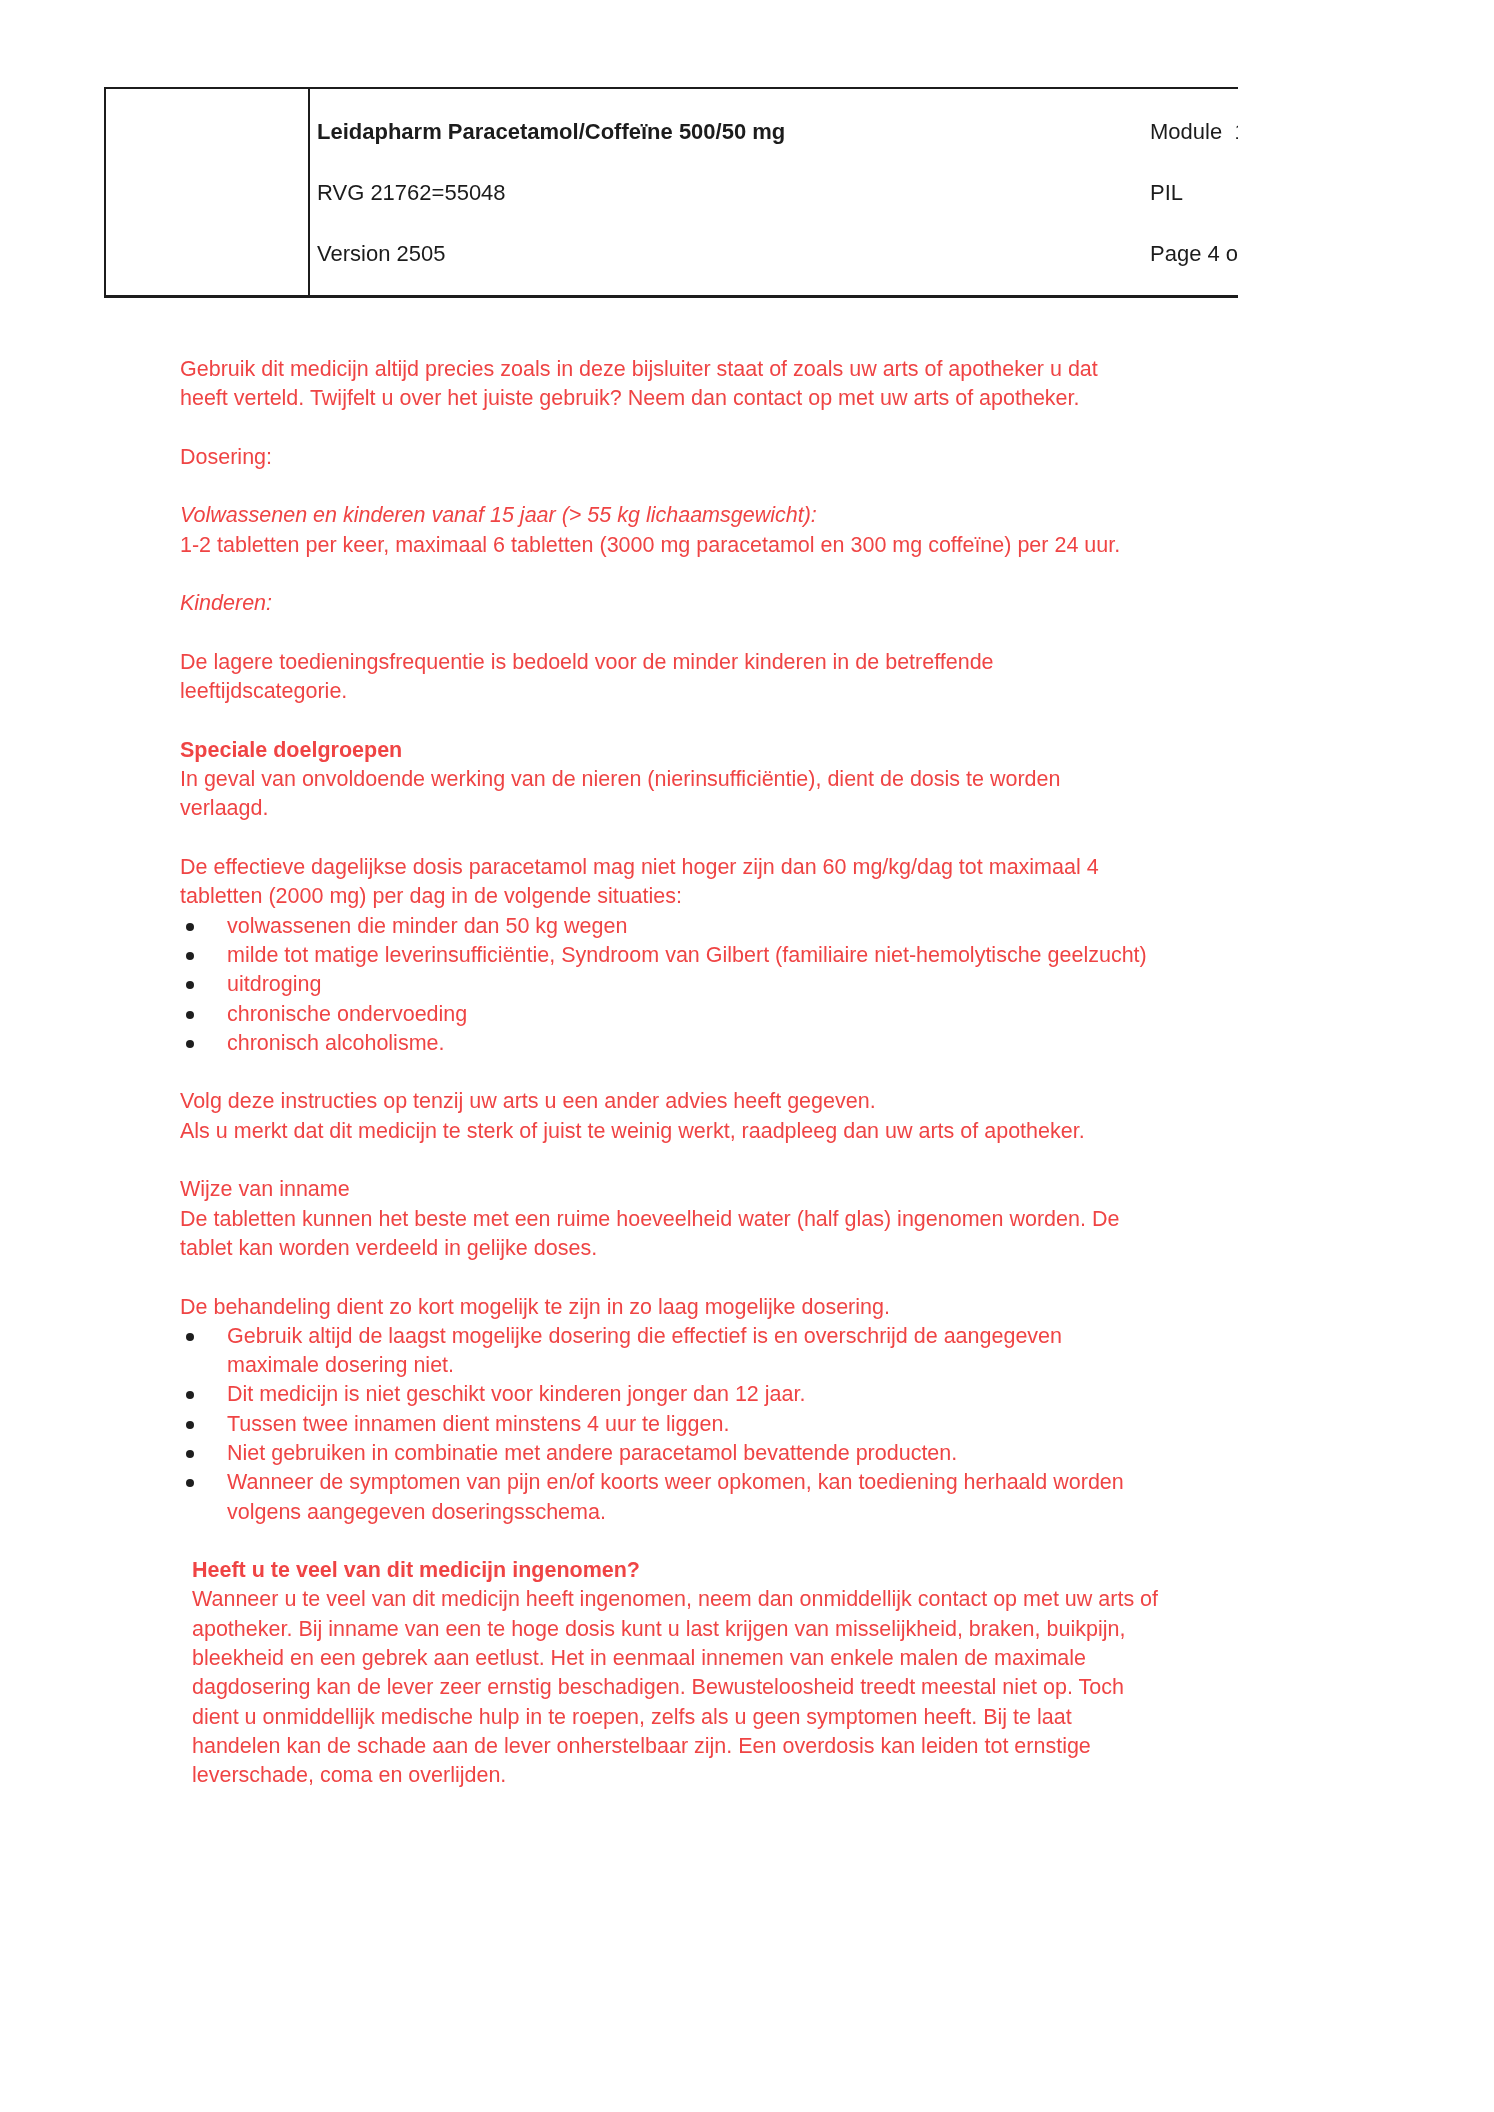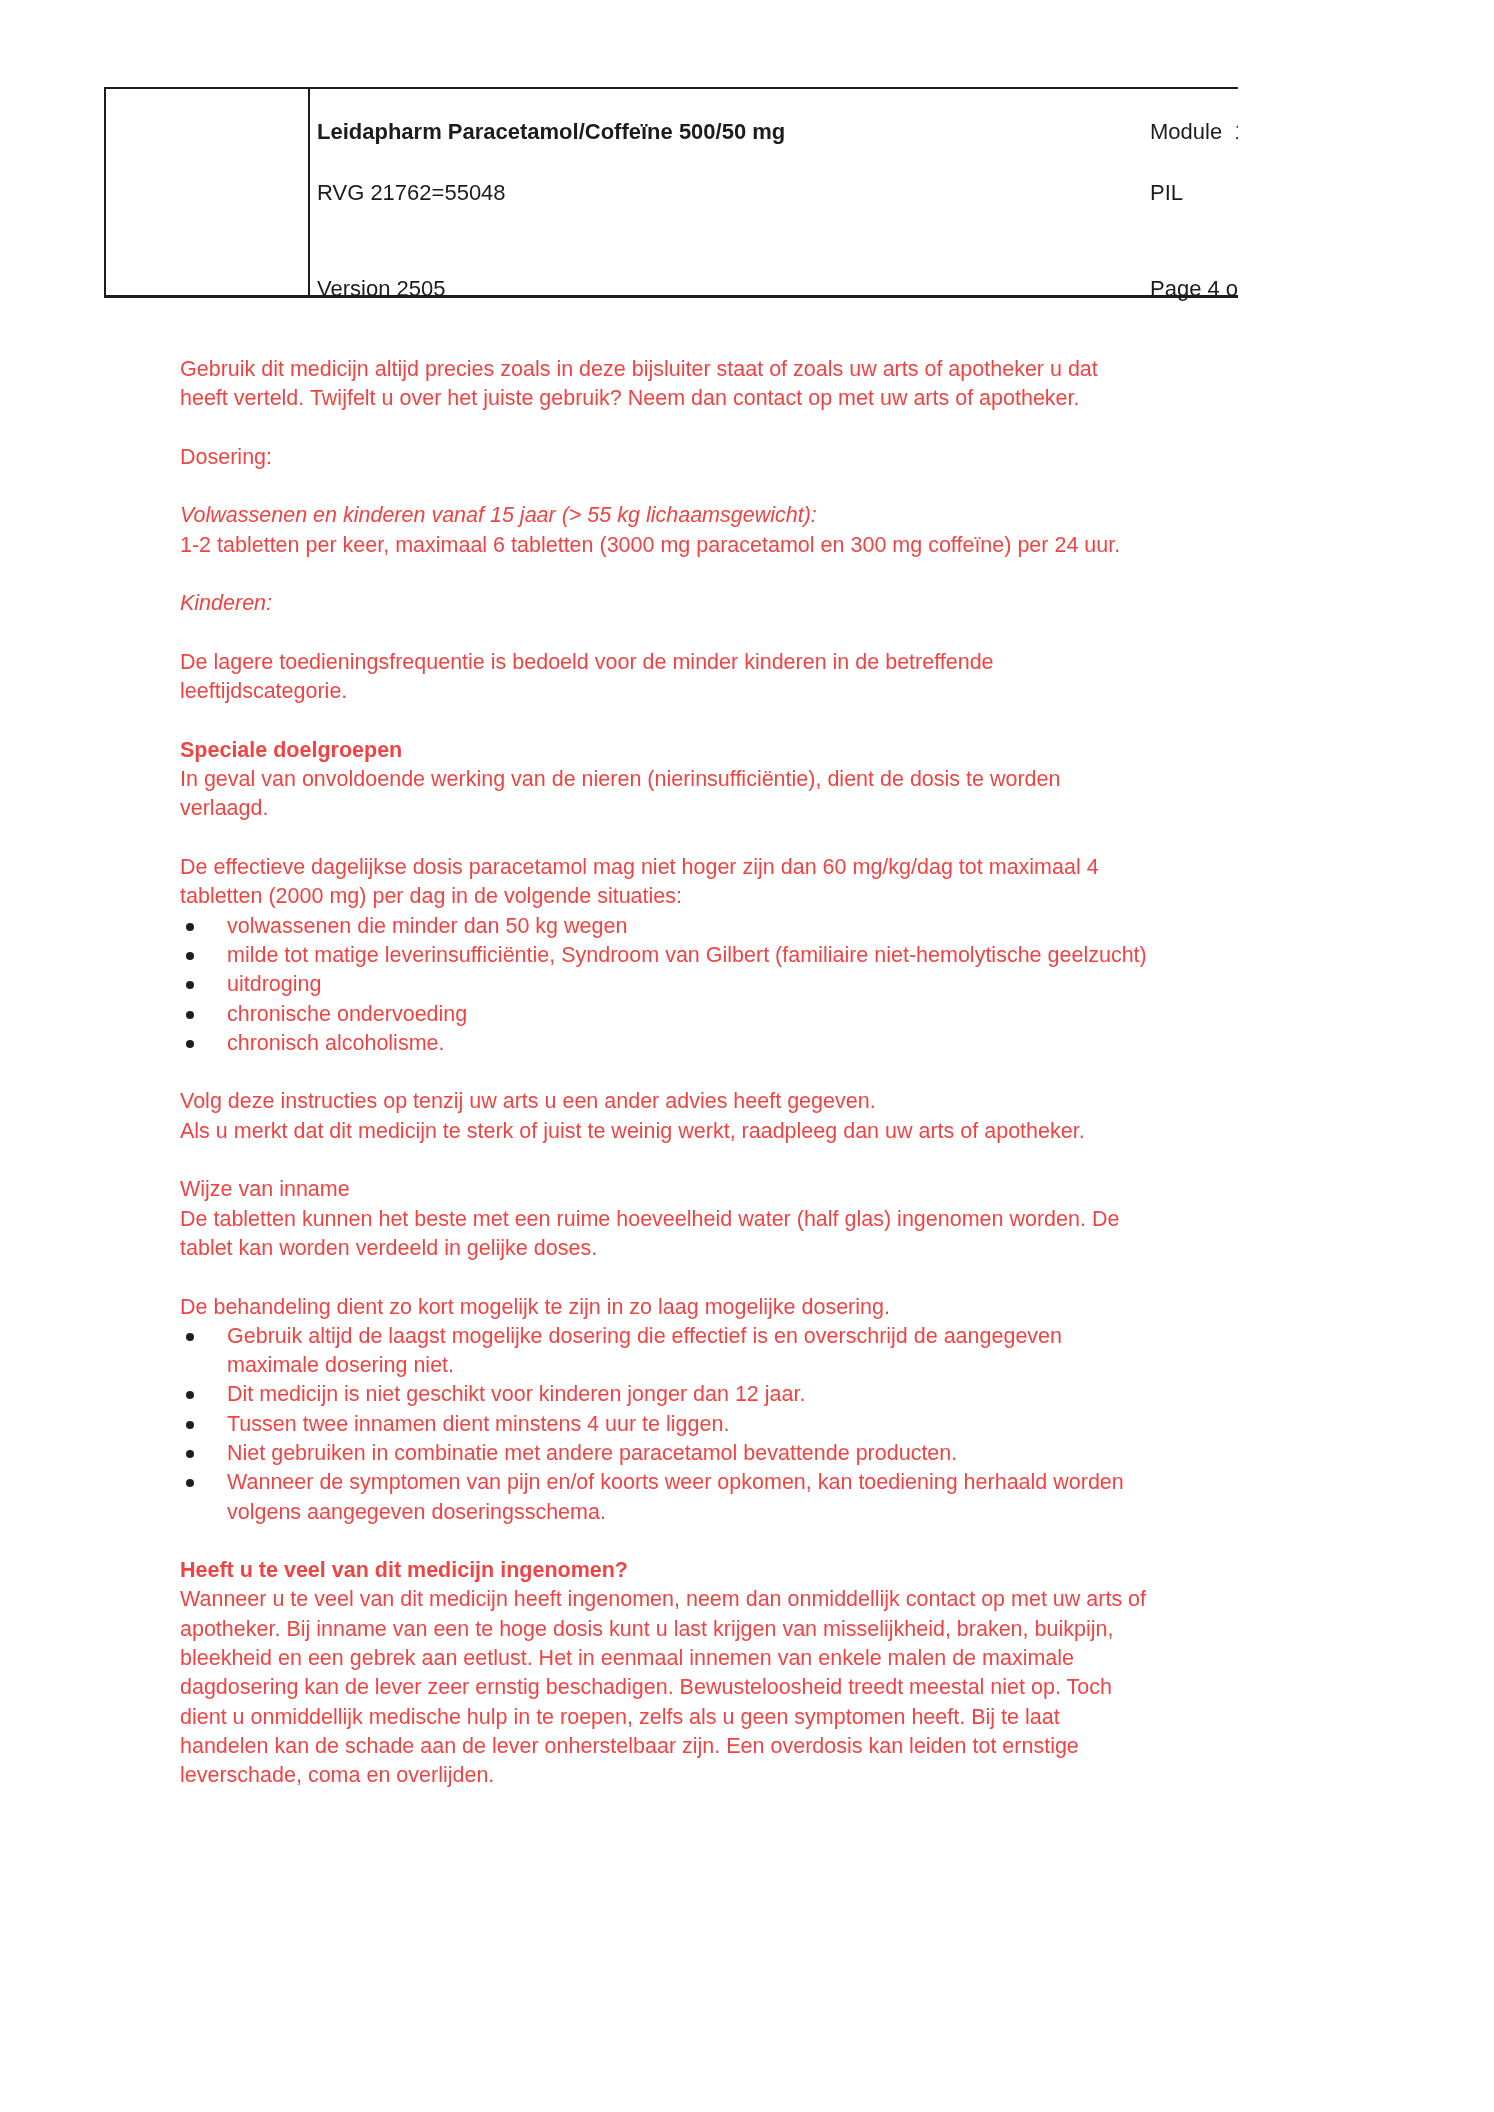--- a/index.html
+++ b/index.html
@@ -26,34 +26,34 @@
     font-size: 22px;
     line-height: 28px;
     white-space: pre;
     color: #1c1c1c;
   }
   .hcell.b { font-weight: 700; }
   .hc-l { left: 317px; }
   .hc-r { left: 1150px; }
   .hrow1 { top: 118px; }
   .hrow2 { top: 179px; }
-  .hrow3 { top: 240px; margin-top: 35px; }
+  .hrow3 { top: 240px; }
 
   
   .docbody {
     position: absolute;
     left: 180px;
     top: 355px;
     width: 1290px;
     font-size: 21.5px;
     line-height: 29.3px;
     color: #ef4444;
   }
   .block { margin-bottom: 29.3px; }
-  .block:last-child { margin-bottom: 0; }
+  .block:last-child { margin-bottom: 0; margin-left: 12px; }
   .para, .btext { white-space: pre-wrap; }
   .regular  { font-style: normal; font-weight: 400; }
   .italic   { font-style: italic; }
   .bold     { font-weight: 700; text-align: right; }
   .underline{ text-underline-offset: 3px; }
 
   .bullets { }
   .bullet { position: relative; padding-left: 47px; }
   .dot {
     position: absolute;

